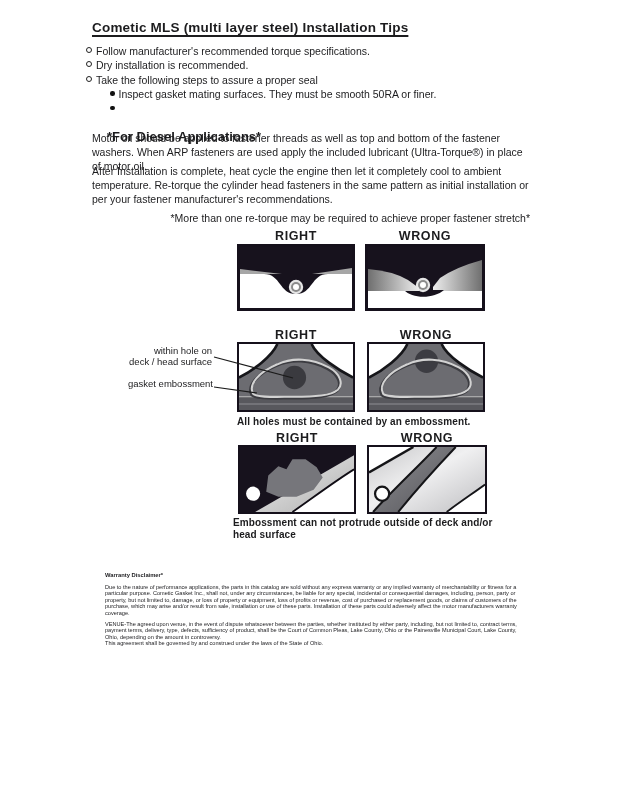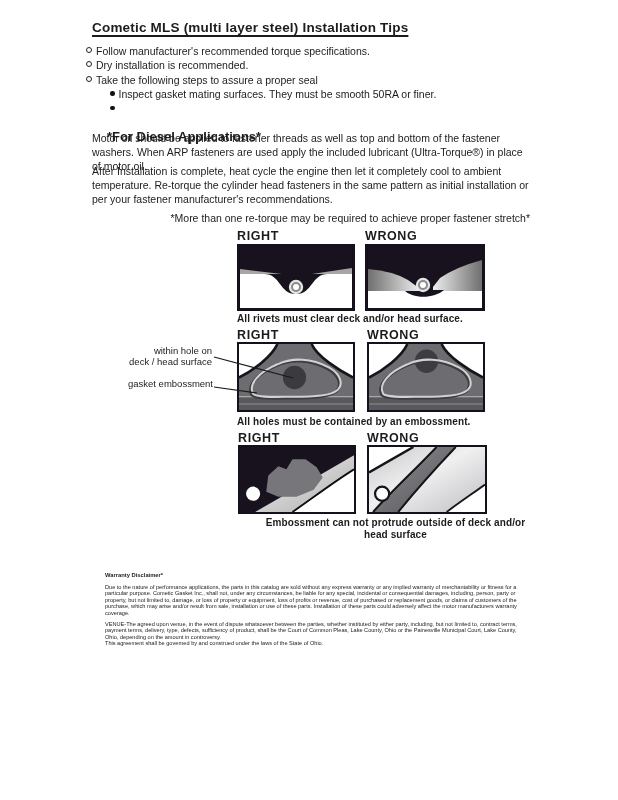--- a/index.html
+++ b/index.html
@@ -14,21 +14,21 @@
   .b-row.sub{padding-left:24px;}
   .mark-o{display:inline-block;width:4px;height:4px;border:1px solid #222;border-radius:50%;margin-right:4px;vertical-align:2px;}
   .mark-f{display:inline-block;width:4.5px;height:4.5px;background:#111;border-radius:50%;margin-right:4px;vertical-align:2px;}
 
   .diesel-heading{position:absolute;left:92px;top:114px;margin:15px;font-size:13px;font-weight:bold;}
   .body-p{position:absolute;left:92px;width:438px;margin:0;font-size:10.5px;line-height:14.2px;}
   .p1{top:131px;}
   .p2{top:164px;}
   .p3{top:211px;text-align:right;}
 
-  .fig-header{position:absolute;font-size:12.5px;font-weight:bold;letter-spacing:.6px;}
+  .fig-header{position:absolute;font-size:12.5px;font-weight:bold;letter-spacing:.6px;text-align:center;}
   .panel{position:absolute;box-sizing:border-box;border:3px solid #15101b;background:#fff;}
   .panel svg{display:block;width:100%;height:100%;}
   .caption{position:absolute;font-size:10px;font-weight:600;line-height:12px;letter-spacing:.1px;}
 
   
   .f1-hr{left:237px;top:229px;width:118px;}
   .f1-hw{left:365px;top:229px;width:120px;}
   .f1-pl{left:237px;top:244px;width:118px;height:67px;}
   .f1-pr{left:365px;top:244px;width:120px;height:67px;}
   .f1-cap{left:237px;top:313px;width:300px;}
@@ -42,21 +42,21 @@
   .lbl{position:absolute;font-size:9.5px;line-height:10.5px;text-align:right;color:#1c1c1e;}
   .lbl-coolant{left:108px;top:346px;width:104px;}
   .lbl-emboss{left:108px;top:379px;width:105px;}
   .leader-overlay{position:absolute;left:130px;top:340px;width:170px;height:70px;pointer-events:none;}
 
   
   .f3-hr{left:238px;top:431px;width:118px;}
   .f3-hw{left:367px;top:431px;width:120px;}
   .f3-pl{left:238px;top:445px;width:118px;height:69px;border-width:2.5px;}
   .f3-pr{left:367px;top:445px;width:120px;height:69px;border-width:2.5px;}
-  .f3-cap{left:253px;top:517px;width:285px;text-align:center;}
+  .f3-cap{left:233px;top:517px;width:285px;}
 
   
   .legal{position:absolute;left:105px;top:572px;width:412px;font-size:5.6px;line-height:6.5px;color:#232326;}
   .legal h3{margin:0 0 5px 0;font-size:5.8px;font-weight:bold;}
   .legal p{margin:0 0 4.5px 0;}
   .legal p.no-gap{margin-bottom:0;}
 
   .page-number{position:absolute;left:388px;top:759px;font-size:13.5px;letter-spacing:.3px;color:#2a2a2c;}
 </style>
 </head>
@@ -110,21 +110,20 @@
       <rect x="0" y="0" width="114" height="61" fill="#17121d"></rect>
       <path d="M114,13 Q88,20 72,31 L65,40 L65,44 L114,44 Z" fill="url(#fadeR)"></path>
       <rect x="0" y="44" width="114" height="17" fill="#ffffff"></rect>
       <path d="M36,43 C44,52 66,52 76,43 Z" fill="#17121d"></path>
       <circle cx="55" cy="38" r="7.2" fill="#e6e6e6"></circle>
       <circle cx="55" cy="38" r="5" fill="#8b8b8b"></circle>
       <circle cx="55" cy="38" r="3" fill="#ffffff"></circle>
       <path d="M0,22 Q25,24 40,33 L51,41 L51,44 L0,44 Z" fill="url(#fadeL)"></path>
     </svg>
   </div>
-  <div class="caption f1-cap">All rivets must clear deck and/or head surface.</div>
 
   <div class="fig-header f2-hr">RIGHT</div>
   <div class="fig-header f2-hw">WRONG</div>
 
   <div class="panel f2-pl">
     <svg viewBox="0 0 113 65" preserveAspectRatio="none">
       <rect x="0" y="0" width="113" height="65" fill="#6c6c71"></rect>
       <rect x="0" y="52" width="113" height="13" fill="#58585d"></rect>
       <line x1="0" y1="52" x2="113" y2="52" stroke="#bdbdbd" stroke-width="1"></line>
       <line x1="0" y1="59" x2="113" y2="59" stroke="#8e8e93" stroke-width="1"></line>

